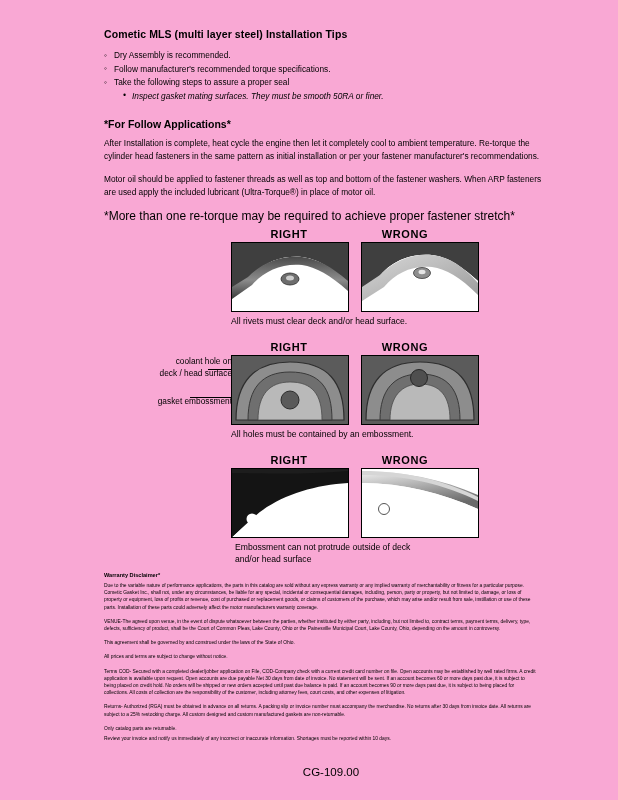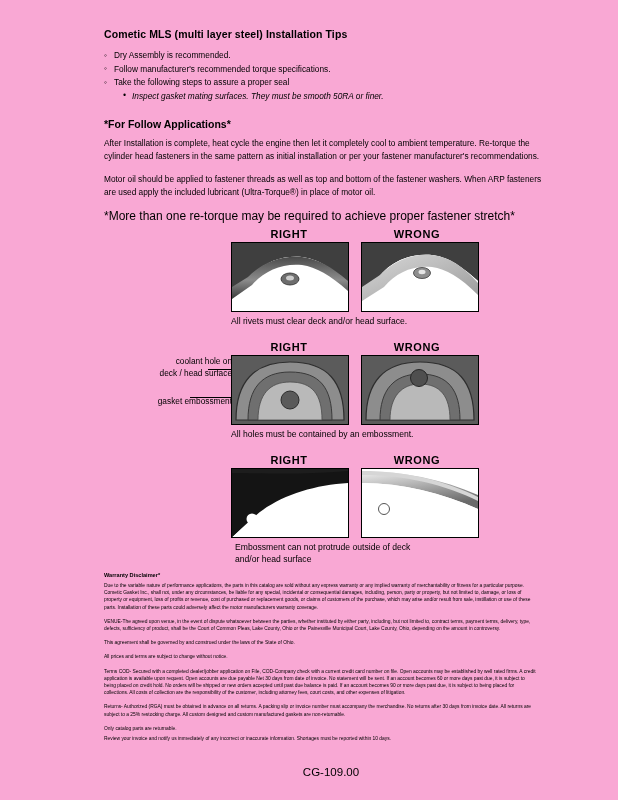--- a/index.html
+++ b/index.html
@@ -93,21 +93,20 @@
     position: absolute;
     left: 104px;
     top: 228px;
     width: 460px;
   }
   .fig-row {
     position: relative;
   }
   .fig-labels {
     display: flex;
-    gap: 12px;
     margin-left: 127px;
   }
   .fig-label {
     width: 116px;
     text-align: center;
     font-size: 11px;
     font-weight: bold;
     letter-spacing: 0.6px;
     padding-bottom: 2px;
   }

